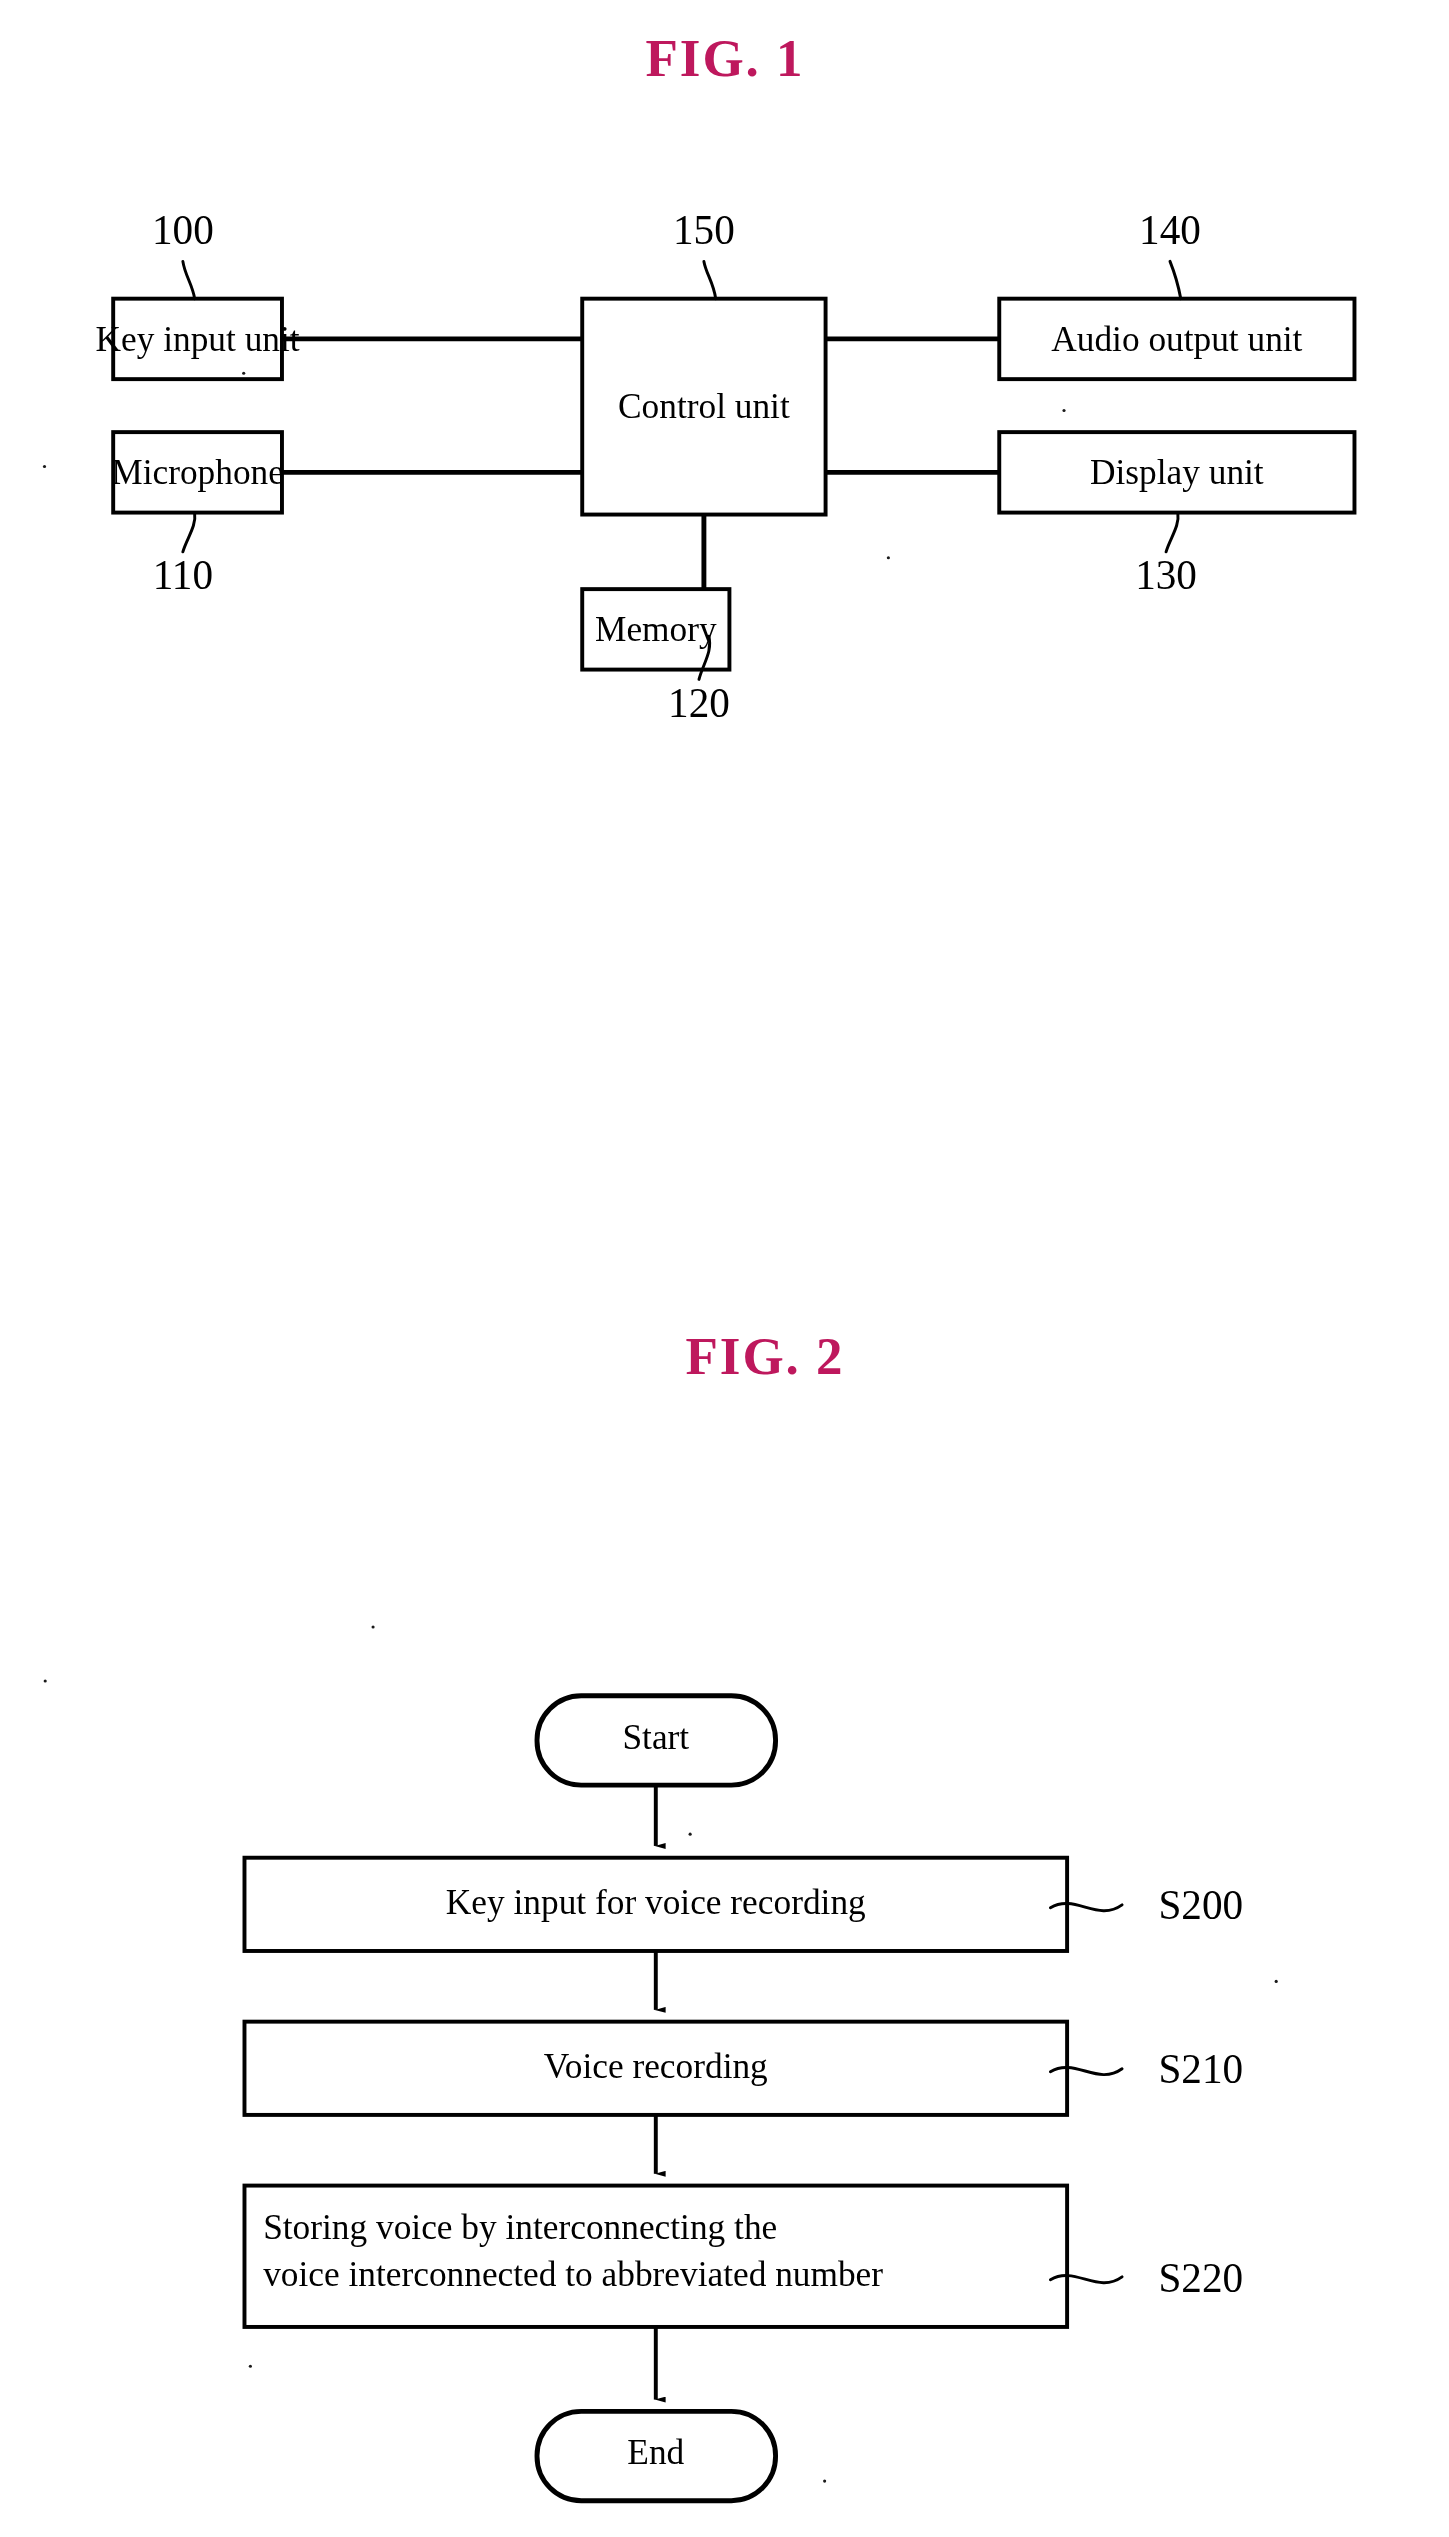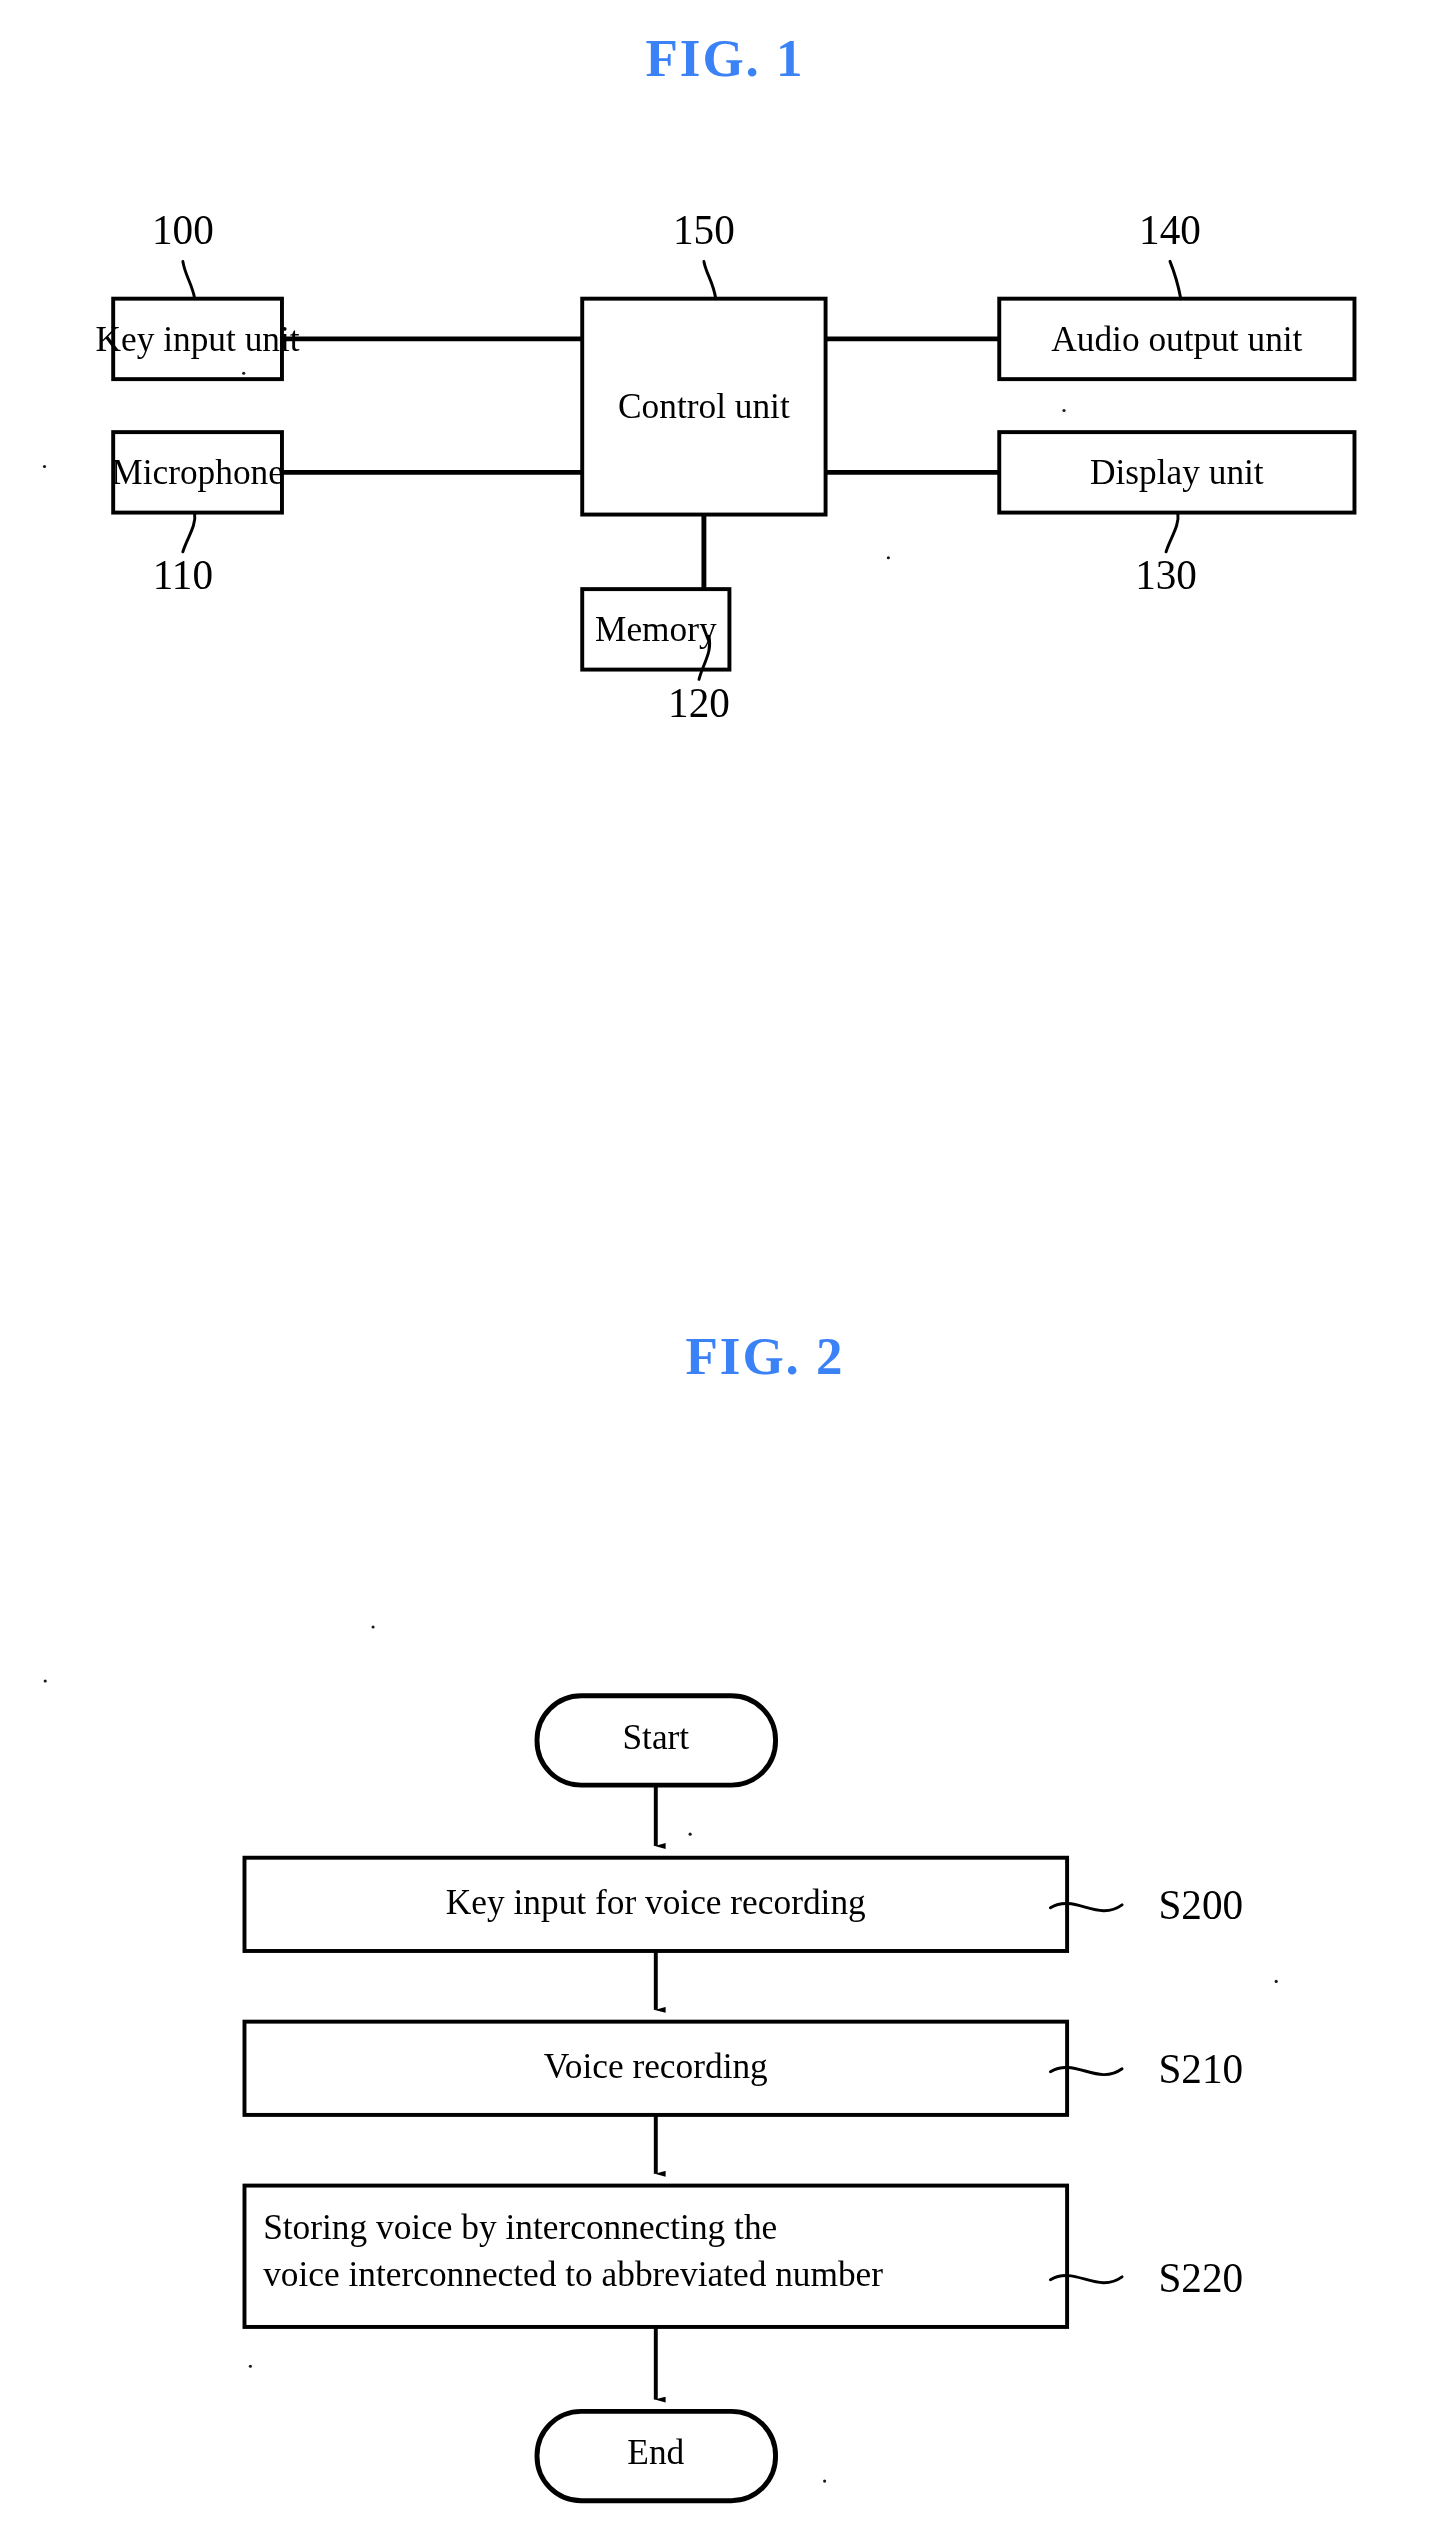--- a/index.html
+++ b/index.html
@@ -22,21 +22,21 @@
     background: #ffffff;
   }
   .fig-title {
     position: absolute;
     width: 100%;
     text-align: center;
     font-family: "Liberation Serif", "DejaVu Serif", serif;
     font-weight: bold;
     font-size: 53px;
     letter-spacing: 2px;
-    color: #3b82f6;
+    color: #be185d;
   }
   #fig1-title { top: 27.5px; }
   #fig2-title { top: 1326px; padding-left: 40px; }
 
   svg.figure {
     position: absolute;
     left: 0;
     display: block;
   }
   #fig1-svg { top: 177px; }

